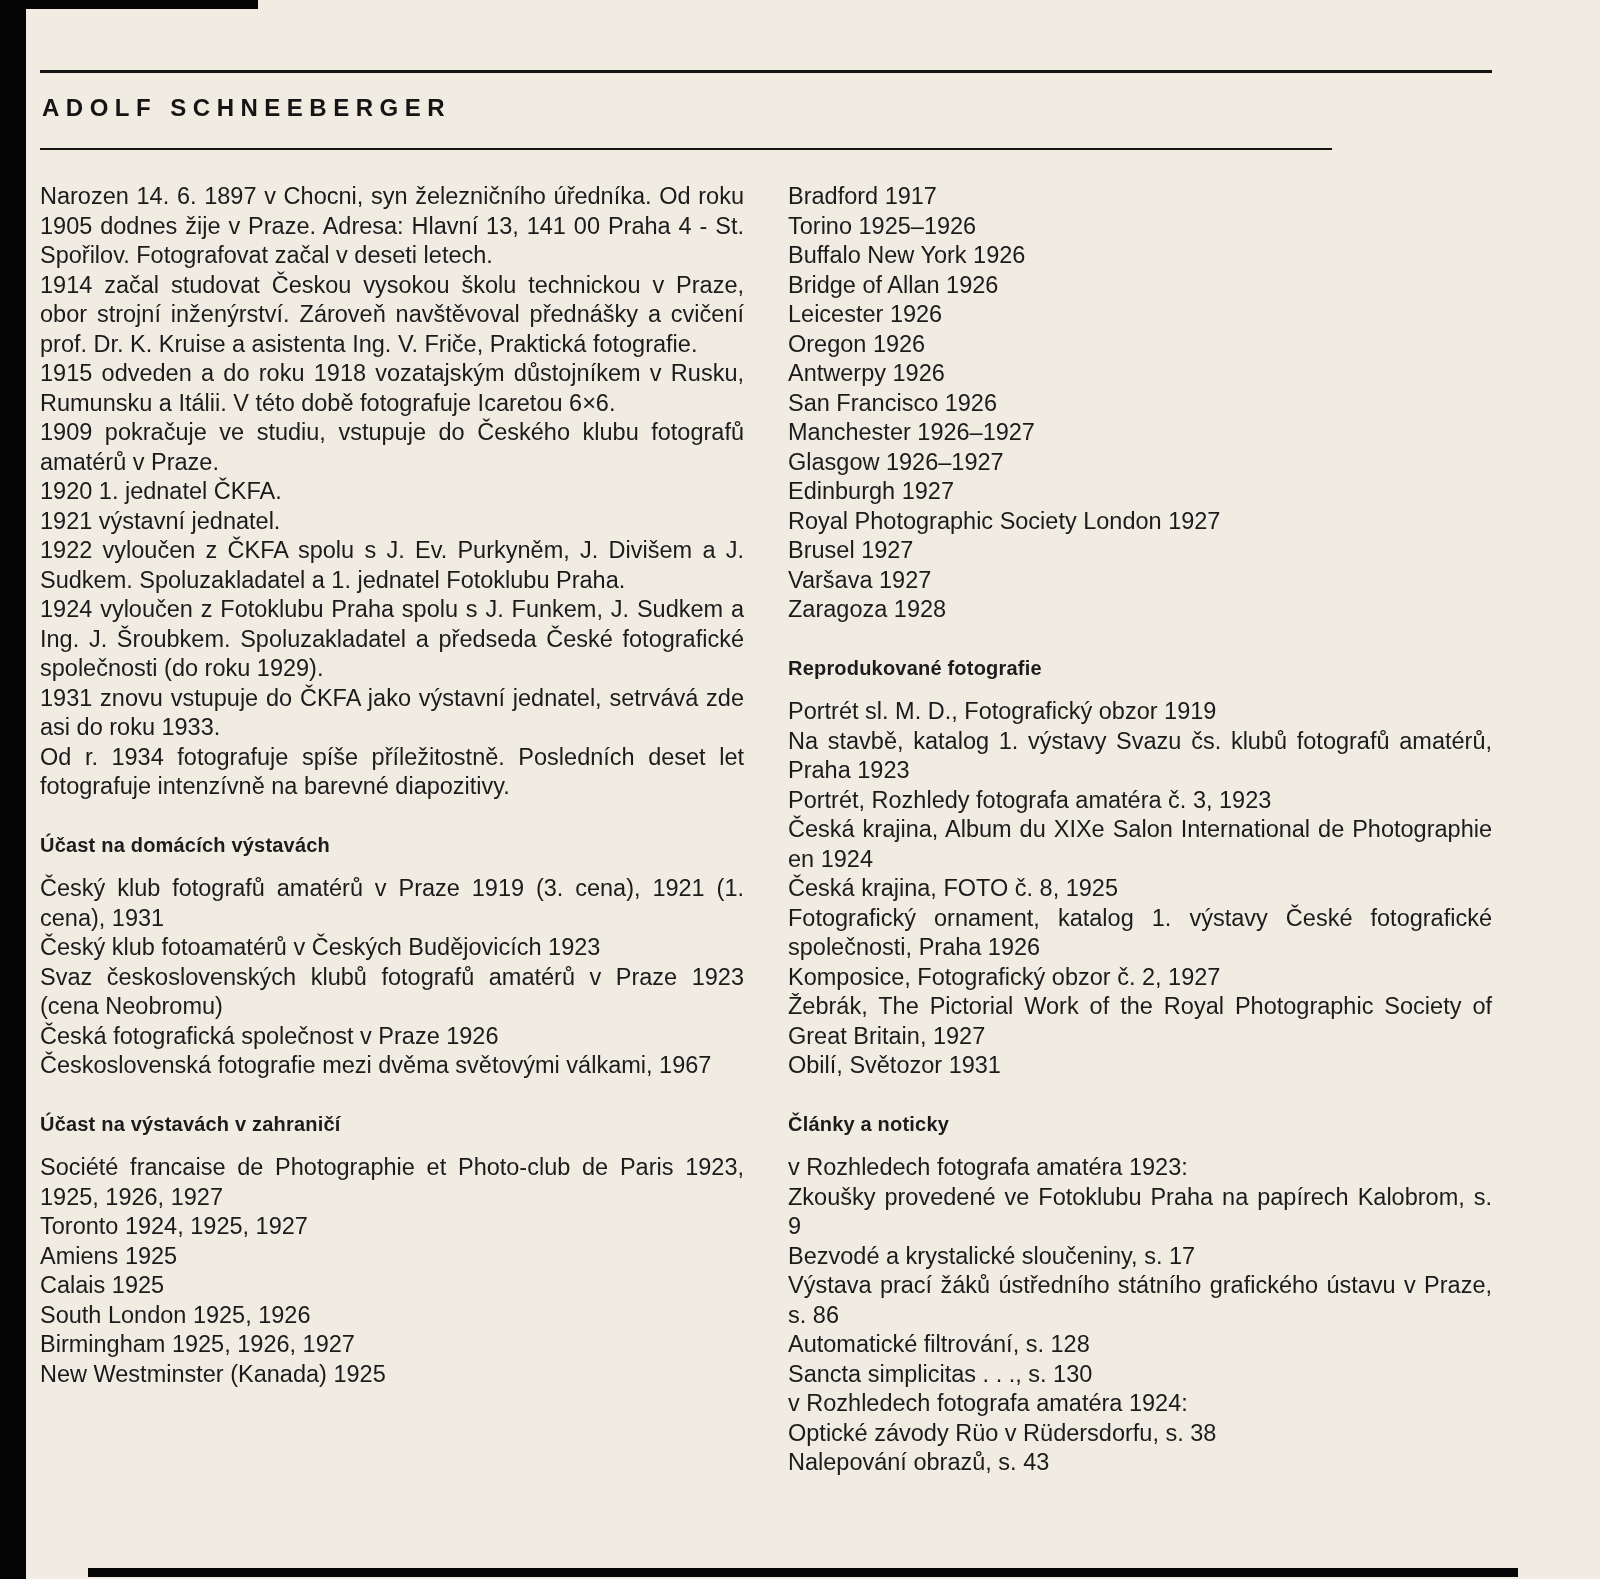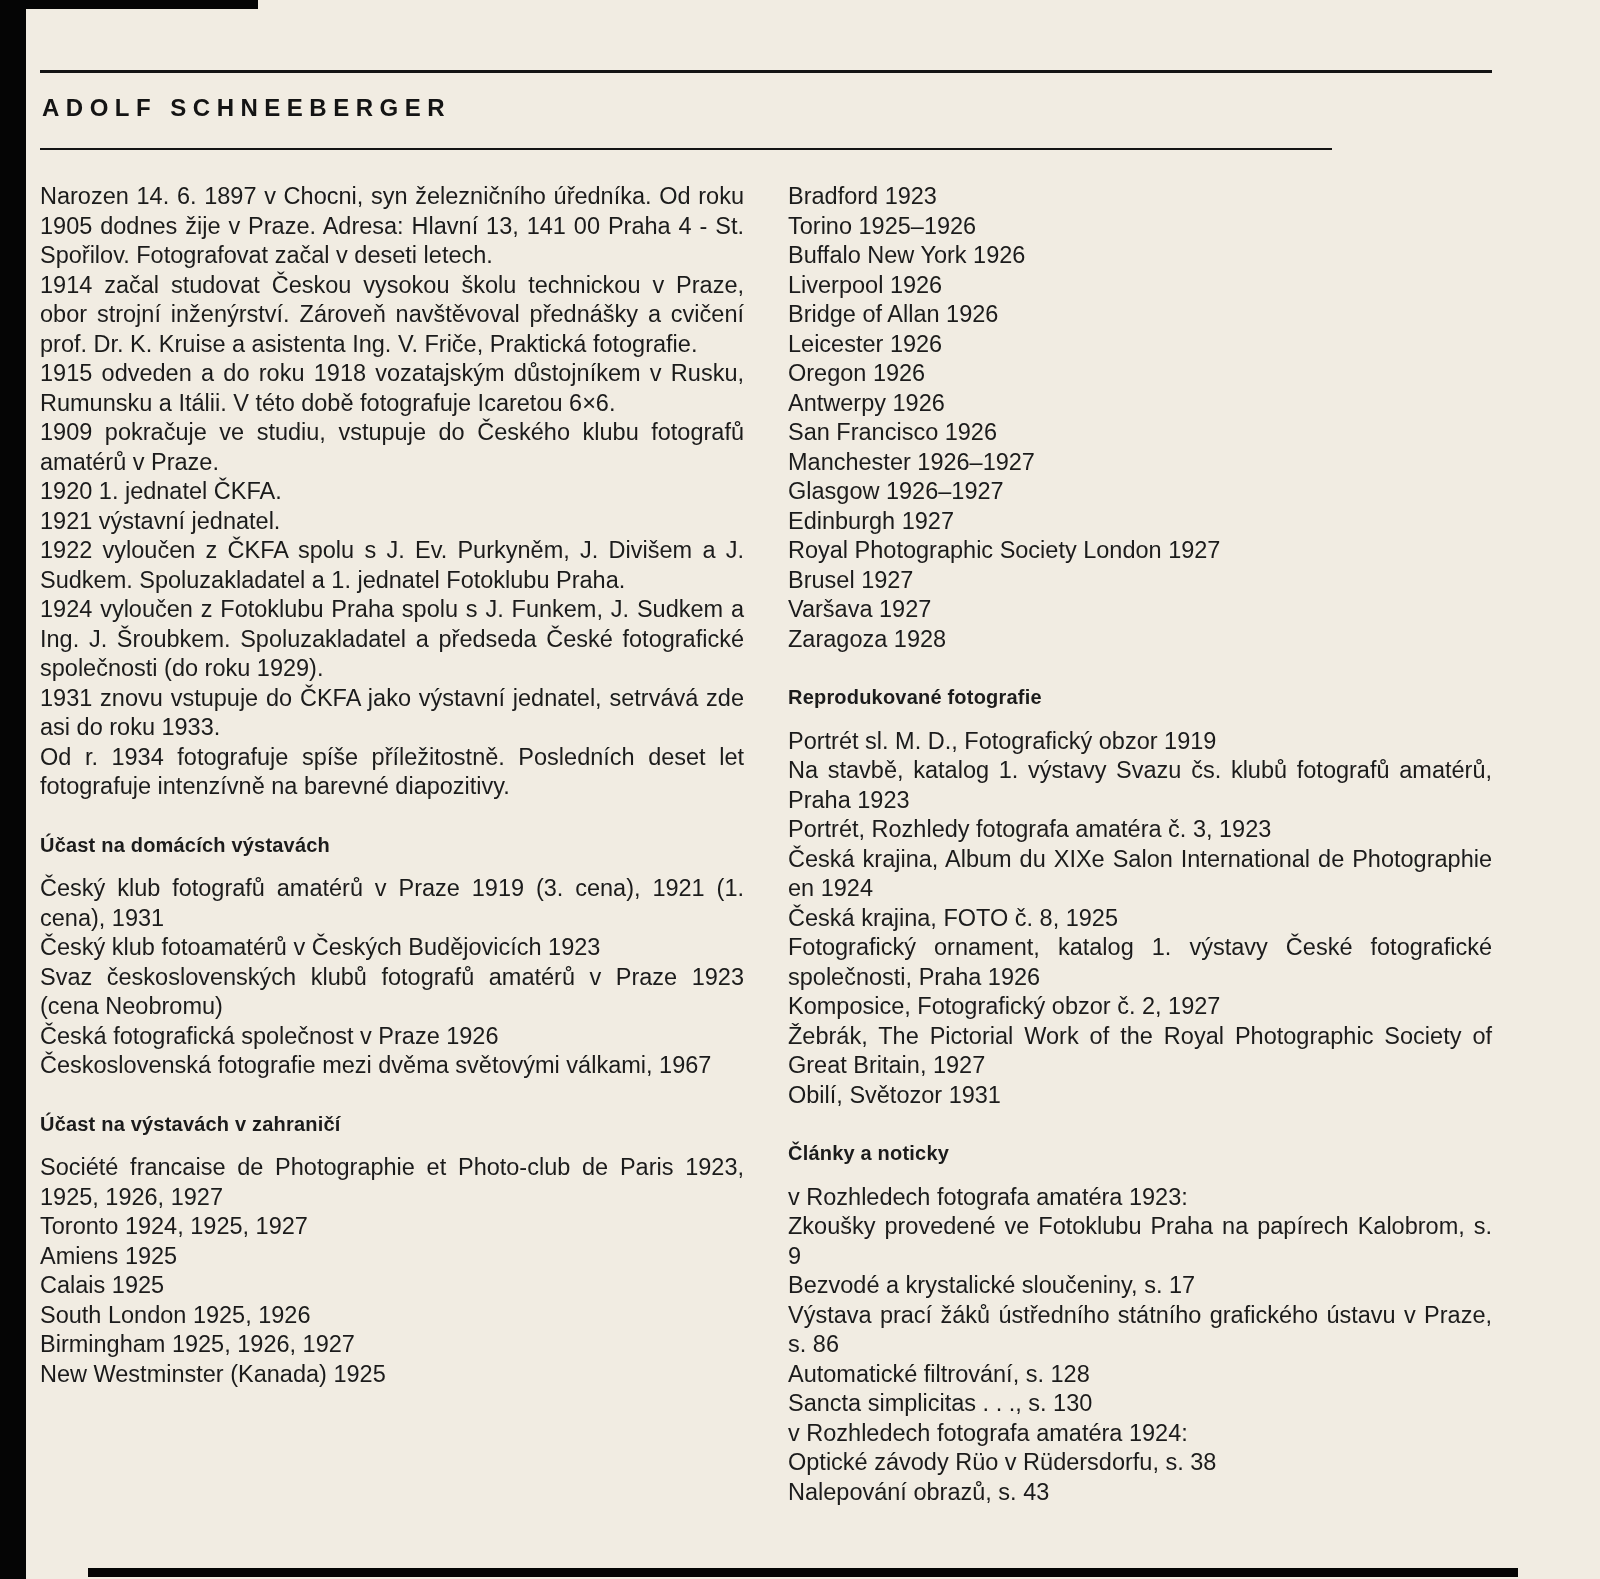--- a/index.html
+++ b/index.html
@@ -116,24 +116,23 @@
         <h2 class="section-heading">Účast na výstavách v zahraničí</h2>
         <p class="para"><span>Société francaise de Photographie et Photo-club de Paris 1923, 1925, 1926, 1927</span></p>
         <p class="para"><span>Toronto 1924, 1925, 1927</span></p>
         <p class="para"><span>Amiens 1925</span></p>
         <p class="para"><span>Calais 1925</span></p>
         <p class="para"><span>South London 1925, 1926</span></p>
         <p class="para"><span>Birmingham 1925, 1926, 1927</span></p>
         <p class="para"><span>New Westminster (Kanada) 1925</span></p>
       </div>
     <div class="col" id="col-right">
-        <p class="para"><span>Bradford 1923</span></p>
+        <p class="para"><span>Bradford 1917</span></p>
         <p class="para"><span>Torino 1925–1926</span></p>
         <p class="para"><span>Buffalo New York 1926</span></p>
-        <p class="para"><span>Liverpool 1926</span></p>
         <p class="para"><span>Bridge of Allan 1926</span></p>
         <p class="para"><span>Leicester 1926</span></p>
         <p class="para"><span>Oregon 1926</span></p>
         <p class="para"><span>Antwerpy 1926</span></p>
         <p class="para"><span>San Francisco 1926</span></p>
         <p class="para"><span>Manchester 1926–1927</span></p>
         <p class="para"><span>Glasgow 1926–1927</span></p>
         <p class="para"><span>Edinburgh 1927</span></p>
         <p class="para"><span>Royal Photographic Society London 1927</span></p>
         <p class="para"><span>Brusel 1927</span></p>

